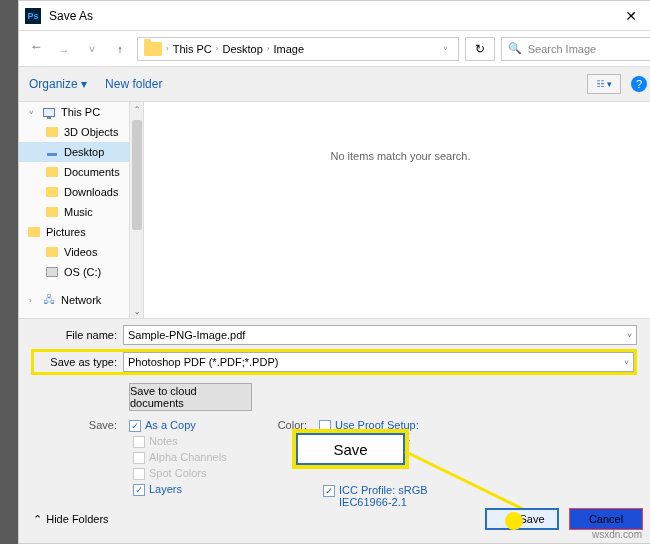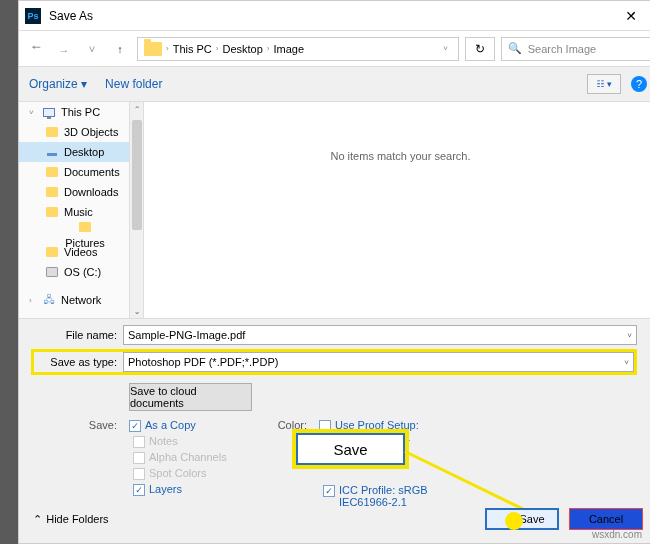--- a/index.html
+++ b/index.html
@@ -139,21 +139,21 @@
             <span class="folder3d"></span>
           </span>
           <span>Downloads</span>
         </div>
       <div class="treeitem" style="padding-left:26px;">
           <span class="treeicon">
             <span class="folder3d"></span>
           </span>
           <span>Music</span>
         </div>
-      <div class="treeitem" style="padding-left:8px;flex-direction:column;">
+      <div class="treeitem" style="padding-left:8px;">
           <span class="treeicon">
             <span class="folder3d"></span>
           </span>
           <span>Pictures</span>
         </div>
       <div class="treeitem" style="padding-left:26px;">
           <span class="treeicon">
             <span class="folder3d"></span>
           </span>
           <span>Videos</span>

